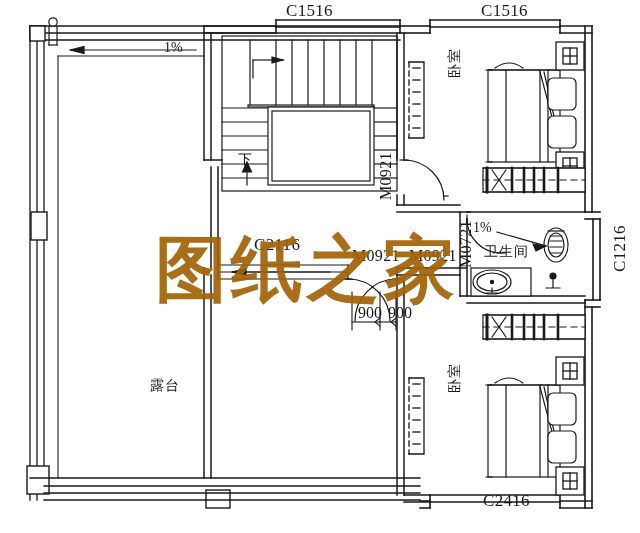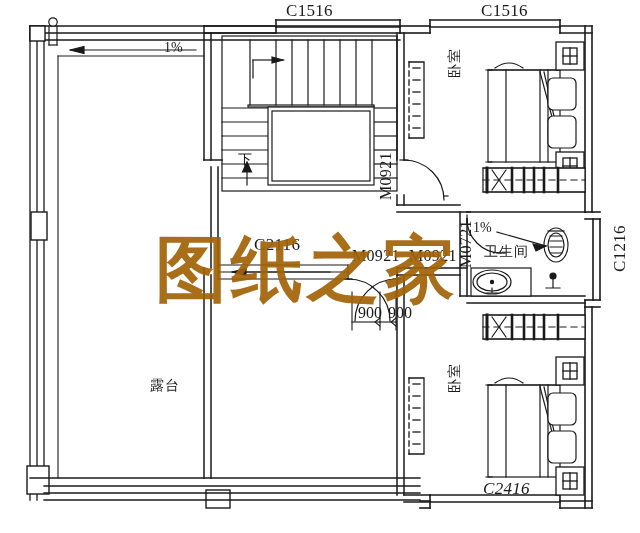--- a/index.html
+++ b/index.html
@@ -348,21 +348,21 @@
         <path d="M563 481 H577"></path>
           <path d="M570 473 V489"></path>
       </g>
 
     </g>
   </svg>
 
   <div class="lbl lbl-win" style="left:286px;top:2px;">C1516</div>
   <div class="lbl lbl-win" style="left:481px;top:2px;">C1516</div>
   <div class="lbl lbl-win rot90" style="left:611px;top:272px;">C1216</div>
-  <div class="lbl lbl-win" style="left:483px;top:480px;font-style:italic;">C2416</div>
+  <div class="lbl lbl-win" style="left:483px;top:492px;">C2416</div>
   <div class="lbl lbl-win" style="left:254px;top:236px;">C2116</div>
 
   <div class="lbl lbl-door rot90" style="left:378px;top:200px;">M0921</div>
   <div class="lbl lbl-door rot90" style="left:458px;top:268px;">M0721</div>
   <div class="lbl lbl-door" style="left:352px;top:248px;">M0921</div>
   <div class="lbl lbl-door" style="left:409px;top:248px;">M0921</div>
 
   <div class="lbl lbl-room" style="left:150px;top:378px;">露台</div>
   <div class="lbl lbl-room rot90" style="left:447px;top:78px;">卧室</div>
   <div class="lbl lbl-room" style="left:484px;top:244px;">卫生间</div>

